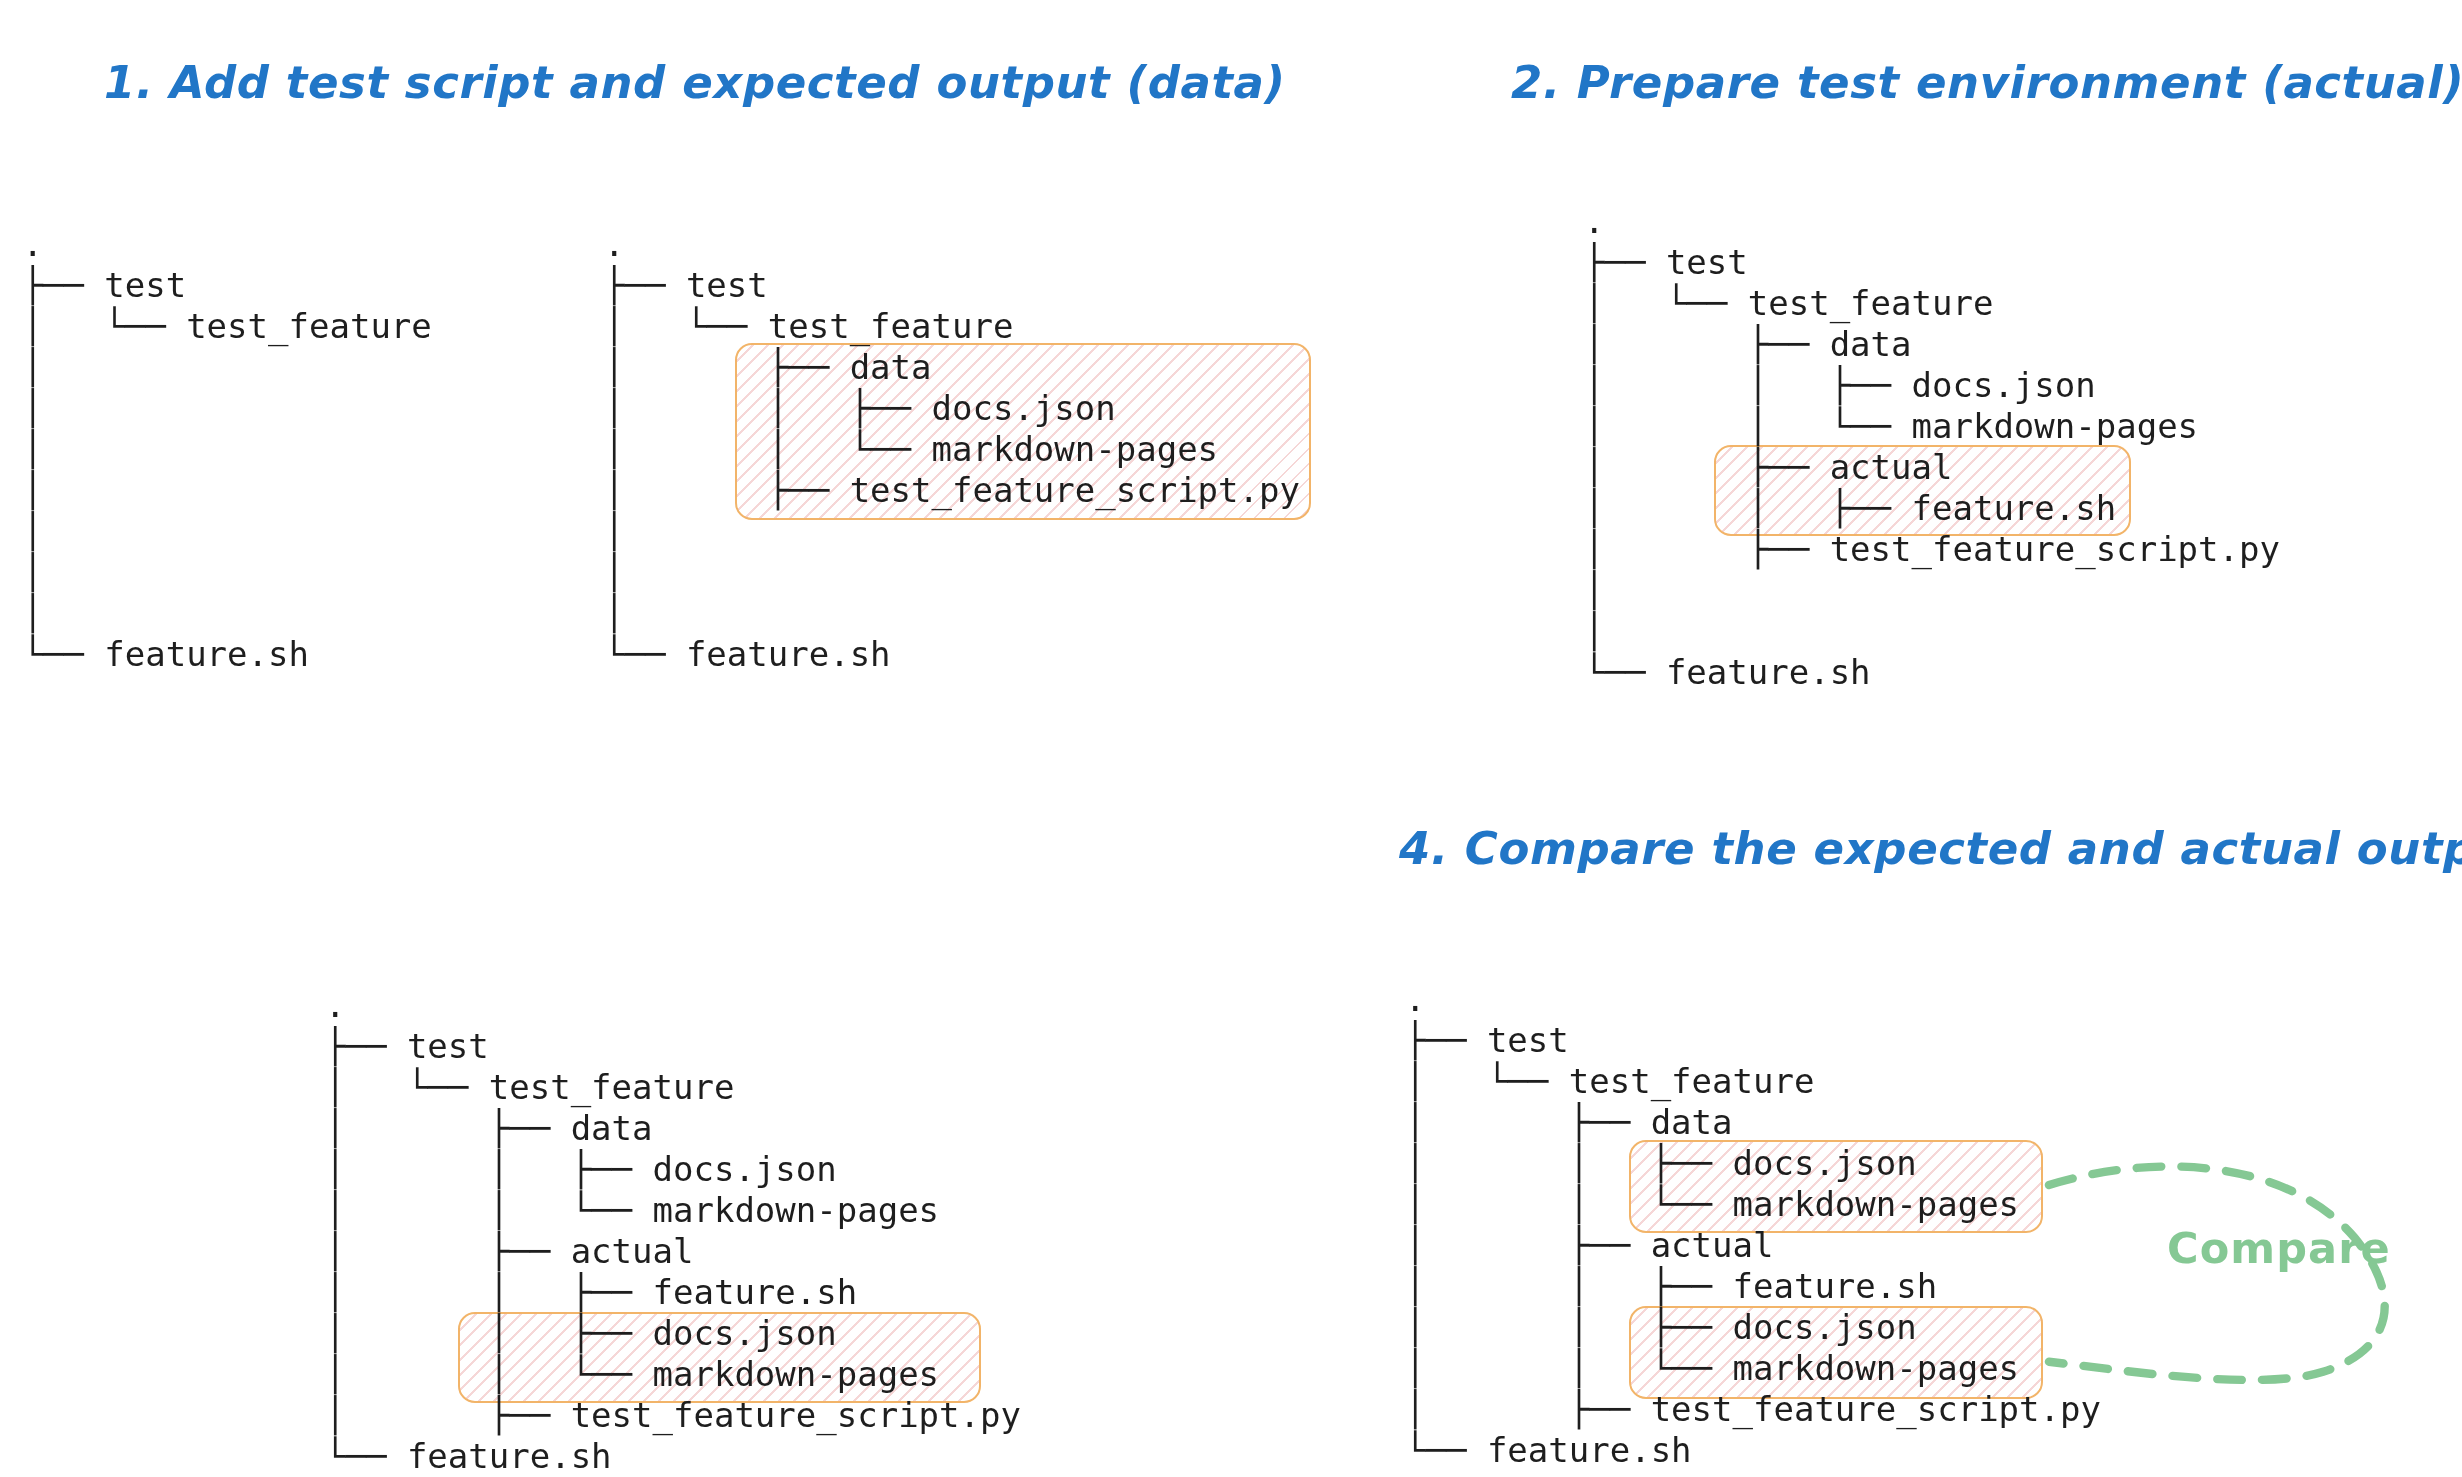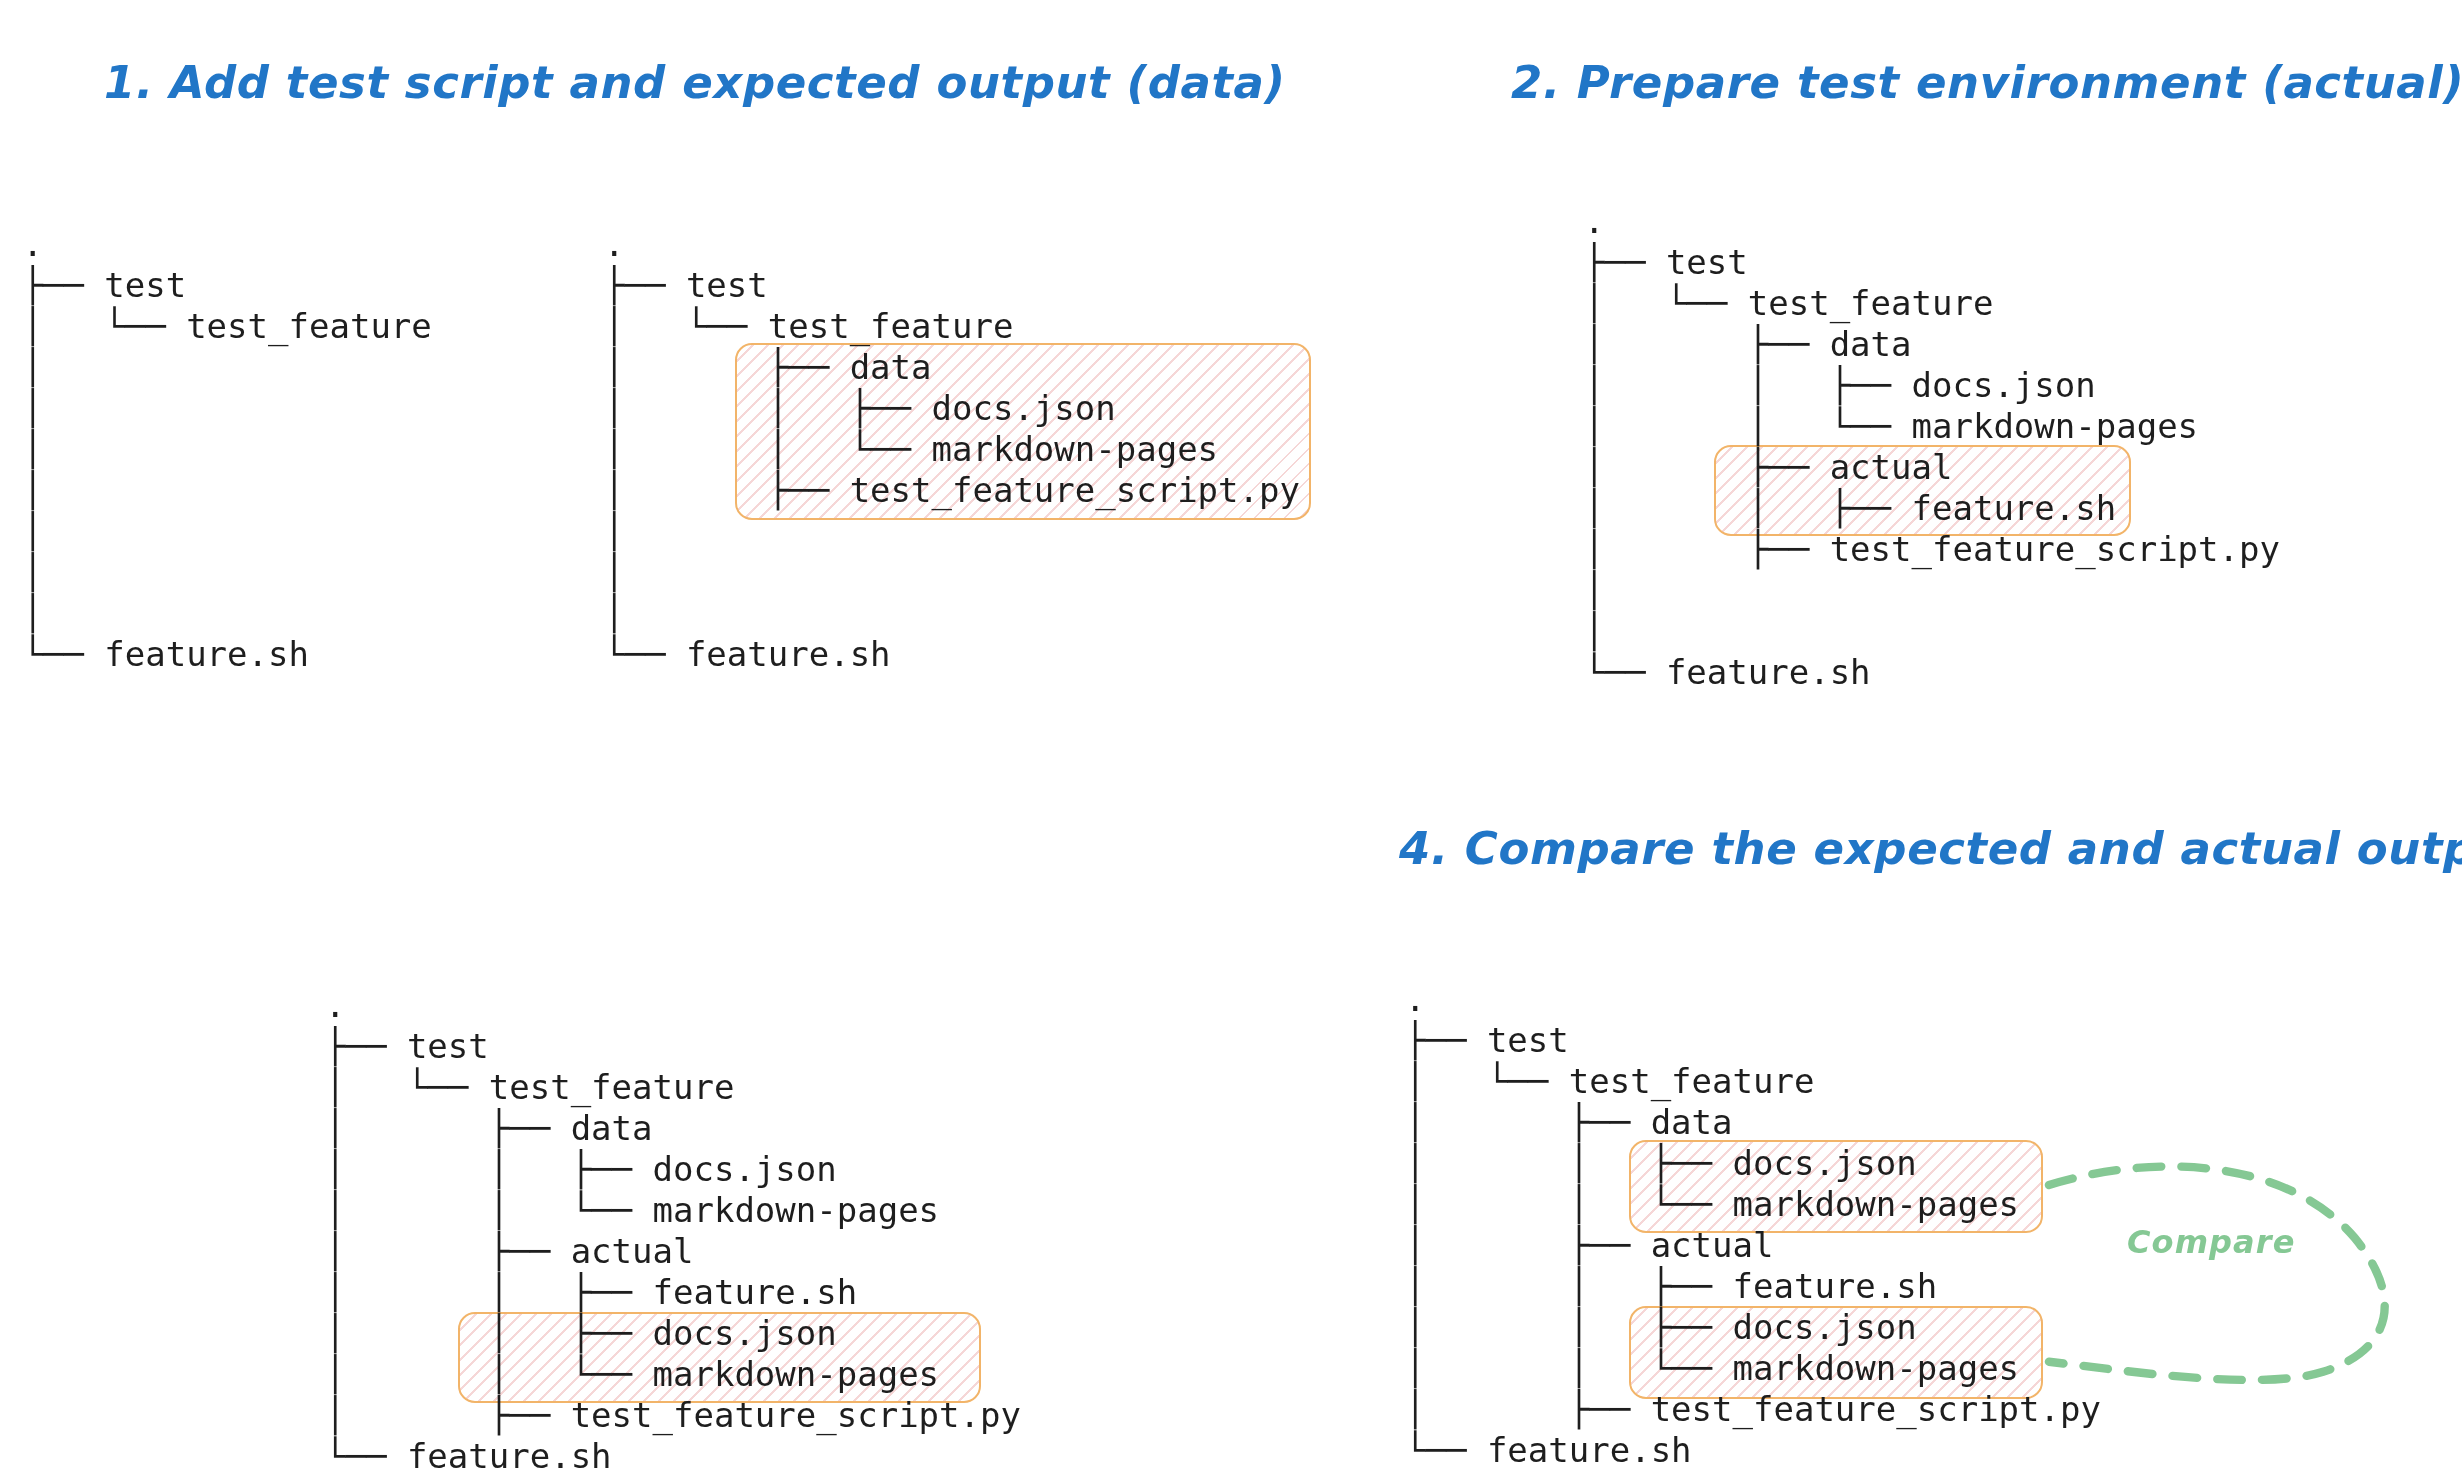--- a/index.html
+++ b/index.html
@@ -61,26 +61,26 @@
     position: absolute;
     left: 0;
     top: 0;
     z-index: 3;
     pointer-events: none;
   }
   .compare-label {
     position: absolute;
     z-index: 4;
     font-family: "DejaVu Sans", sans-serif;
-    font-style: italic;
     font-weight: bold;
-    font-size: 32px;
+    font-size: 43px;
     letter-spacing: 1.1px;
     color: #85c894;
     white-space: nowrap;
+    margin-left: 40px;
   }
 </style>
 </head>
 <body>
 
 <div class="canvas">
 
   <div class="step-title" style="left:104px; top:56px;">1. Add test script and expected output (data)</div>
   <div class="step-title" style="left:1511px; top:56px;">2. Prepare test environment (actual)</div>
   <div class="step-title" style="left:1399px; top:822px;">4. Compare the expected and actual output</div>

